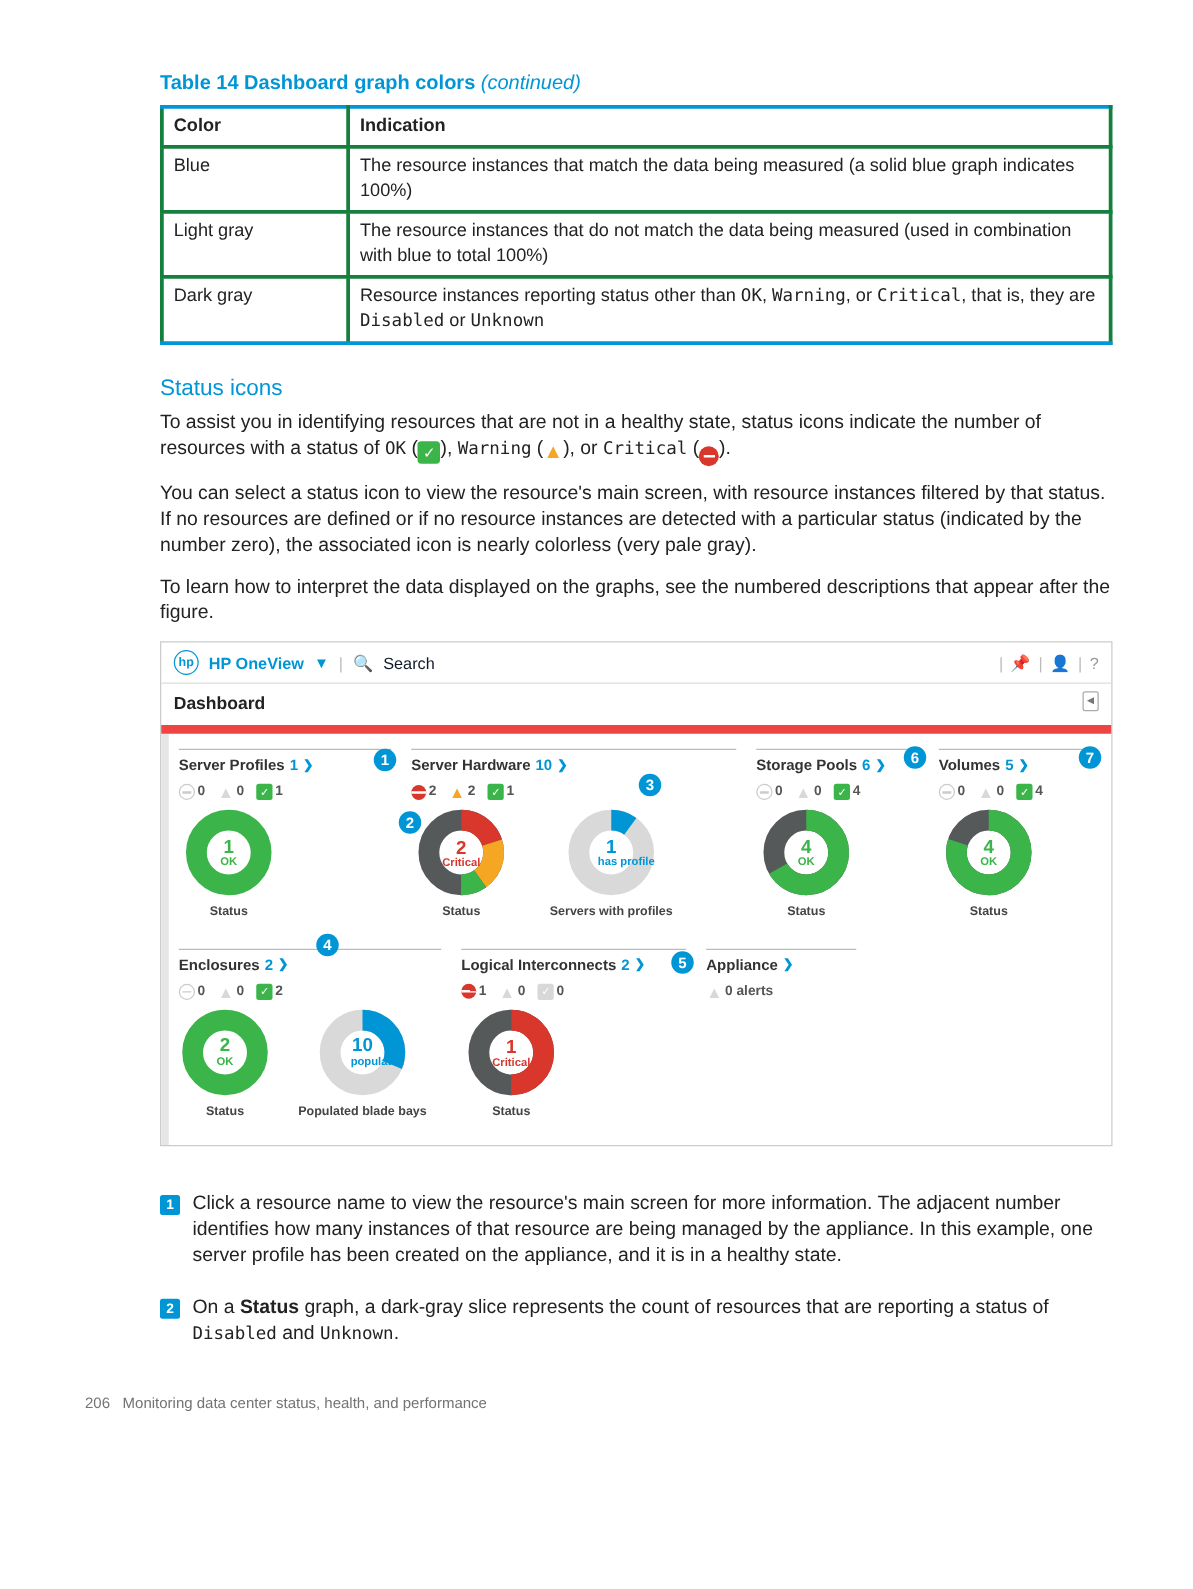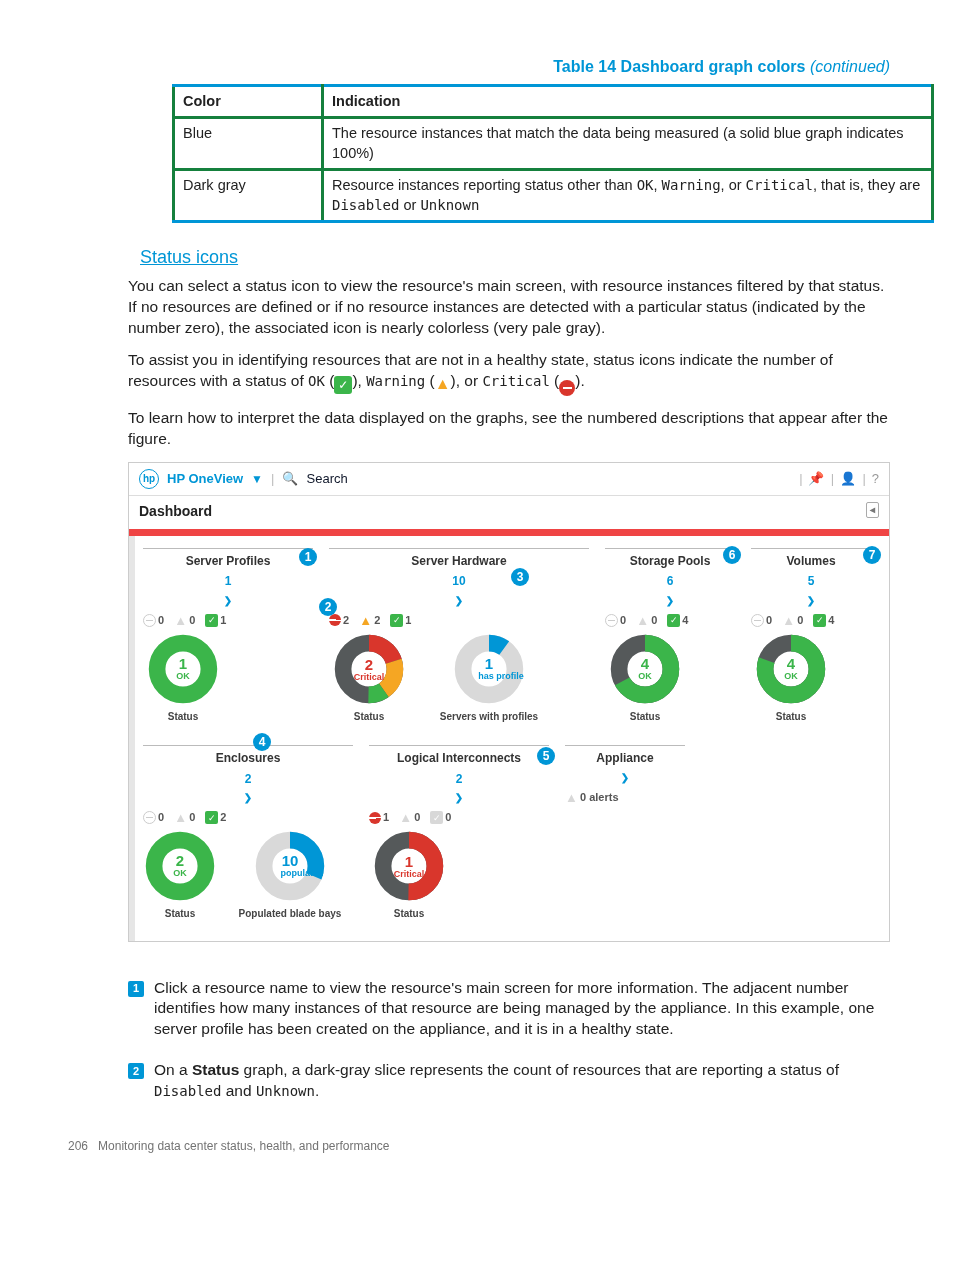--- a/index.html
+++ b/index.html
@@ -16,34 +16,34 @@
   }
   html,body{margin:0;padding:0;background:#fff;}
   body{
     width:954px;
     font-family:"Segoe UI",Arial,Helvetica,sans-serif;
     color:var(--ink);
     font-size:15.5px;
     line-height:1.35;
   }
   .page{padding:56px 64px 40px 128px;}
-  .h-link{color:var(--hp-blue);font-weight:600;font-size:16px;margin:0 0 6px;text-align:right;}
+  .h-link{color:var(--hp-blue);font-weight:600;font-size:16px;margin:0 0 6px;}
   .h-link .faded{color:var(--hp-blue);font-weight:400;font-style:italic;}
-  table.data{border-collapse:collapse;width:100%;margin-bottom:22px;margin-left:44px;}
+  table.data{border-collapse:collapse;width:100%;margin-bottom:22px;}
   table.data th,table.data td{
     border:3px solid #15803d;
     padding:5px 8px;
     font-size:14.5px;
     text-align:left;vertical-align:top;
   }
   table.data tr:first-child th{border-top:3px solid var(--hp-blue);}
   table.data tr:last-child td{border-bottom:3px solid var(--hp-blue);}
   table.data th{font-weight:700;}
   code, .mono{font-family:Consolas,Menlo,monospace;font-size:14px;}
-  .sec-head{color:var(--hp-blue);font-size:18px;margin:8px 12px 6px;font-weight:400;text-decoration:underline;}
+  .sec-head{color:var(--hp-blue);font-size:18px;margin:8px 0 6px;font-weight:400;}
   p{margin:6px 0 12px;}
   .icon-box{display:inline-flex;align-items:center;justify-content:center;width:18px;height:18px;border-radius:3px;vertical-align:-3px;font-size:12px;color:#fff;line-height:1;}
   .icon-box.ok{background:var(--ok);}
   .icon-box.warn{background:#fff;color:var(--warn);border-radius:0;width:auto;height:auto;font-size:16px;}
   .icon-box.crit{background:var(--crit);border-radius:50%;width:16px;height:16px;}
   .crit::before{content:"";display:block;width:9px;height:2px;background:#fff;}
 
   .figure{border:1px solid #ccc;margin:10px 0 36px; position:relative;background:#fff;}
   .topbar{display:flex;align-items:center;gap:8px;padding:6px 10px;border-bottom:1px solid #ddd;font-size:13px;color:#555;}
   .topbar .brand{color:var(--hp-blue);font-weight:600;}
@@ -52,21 +52,21 @@
   .topbar .sep{color:#bbb;}
   .topbar .search{color:#0f172a;}
   .topbar .right{margin-left:auto;display:flex;align-items:center;gap:6px;color:#999;}
   .subbar{padding:6px 10px 8px;border-bottom:7px solid #ef4444;font-size:14px;font-weight:700;position:relative;}
   .subbar .badge{position:absolute;right:10px;top:6px;border:1px solid #aaa;font-size:10px;padding:0 3px;color:#777;border-radius:2px;}
   .dash-body{display:flex;flex-direction:column;border-left:6px solid #e6e6e6;padding:12px 8px 20px;}
   .row{display:flex;gap:16px;}
   .card{width:170px;position:relative;}
   .card.double{width:260px;}
   .card .rule{height:1px;background:#bbb;margin-bottom:4px;}
-  .card .title{font-size:12px;font-weight:700;color:#333;display:flex;align-items:center;gap:4px;flex-direction:column;}
+  .card .title{font-size:12px;font-weight:700;color:#333;display:flex;align-items:center;gap:4px;}
   .card .title .cnt{color:var(--hp-blue);font-weight:700;}
   .card .title .go{color:var(--hp-blue);font-size:10px;}
   .statline{display:flex;gap:10px;align-items:center;margin:6px 0 4px;font-size:11px;color:#555;}
   .statline .bit{display:flex;align-items:center;gap:2px;}
   .mini{width:13px;height:13px;display:inline-flex;align-items:center;justify-content:center;border-radius:2px;font-size:9px;color:#fff;}
   .mini.unk{background:transparent;border:1px solid var(--grey);border-radius:50%;width:11px;height:11px;}
   .mini.unk::after{content:"";display:block;width:7px;height:1.5px;background:var(--grey);}
   .mini.unk-dim{border-color:#ccc;}
   .mini.unk-dim::after{background:#ccc;}
   .mini.warn{background:transparent;color:var(--warn);font-size:13px;}
@@ -113,33 +113,37 @@
     <tbody>
         <tr>
       <th style="width:130px">Color</th>
       <th>Indication</th>
     </tr>
     <tr>
       <td>Blue</td>
       <td>The resource instances that match the data being measured (a solid blue graph indicates 100%)</td>
     </tr>
     <tr>
+      <td>Light gray</td>
+      <td>The resource instances that do not match the data being measured (used in combination with blue to total 100%)</td>
+    </tr>
+    <tr>
       <td>Dark gray</td>
       <td>
         <span>Resource instances reporting status other than </span><code>OK</code><span>, </span><code>Warning</code><span>, or </span><code>Critical</code><span>, that is, they are </span><code>Disabled</code><span> or </span><code>Unknown</code>
       </td>
     </tr>
   </tbody>
     </table>
 
   <div class="sec-head">Status icons</div>
-  <p>You can select a status icon to view the resource's main screen, with resource instances filtered by that status. If no resources are defined or if no resource instances are detected with a particular status (indicated by the number zero), the associated icon is nearly colorless (very pale gray).</p>
   <p>
     <span>To assist you in identifying resources that are not in a healthy state, status icons indicate the number of resources with a status of </span><code>OK</code> (<span class="icon-box ok">✓</span>), <code>Warning</code> (<span class="icon-box warn">▲</span>), or <code>Critical</code> (<span class="icon-box crit"></span><span>).</span>
   </p>
+  <p>You can select a status icon to view the resource's main screen, with resource instances filtered by that status. If no resources are defined or if no resource instances are detected with a particular status (indicated by the number zero), the associated icon is nearly colorless (very pale gray).</p>
   <p>To learn how to interpret the data displayed on the graphs, see the numbered descriptions that appear after the figure.</p>
 
 
   <div class="figure">
     <div class="topbar">
       <span class="logo">hp</span>
       <span class="brand">HP OneView</span>
       <span class="chev">▼</span>
       <span class="sep">|</span>
       <span style="color:#999">🔍</span>

